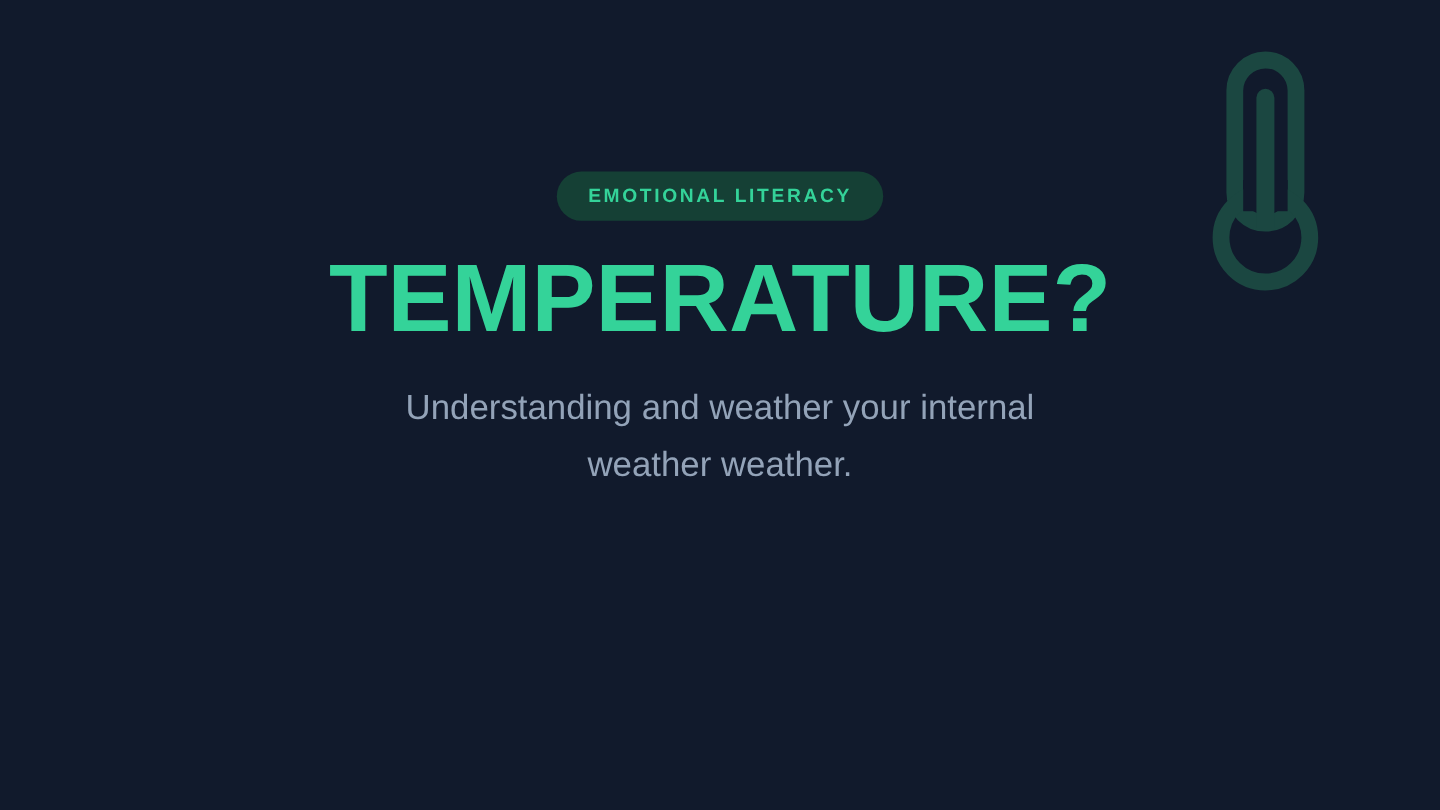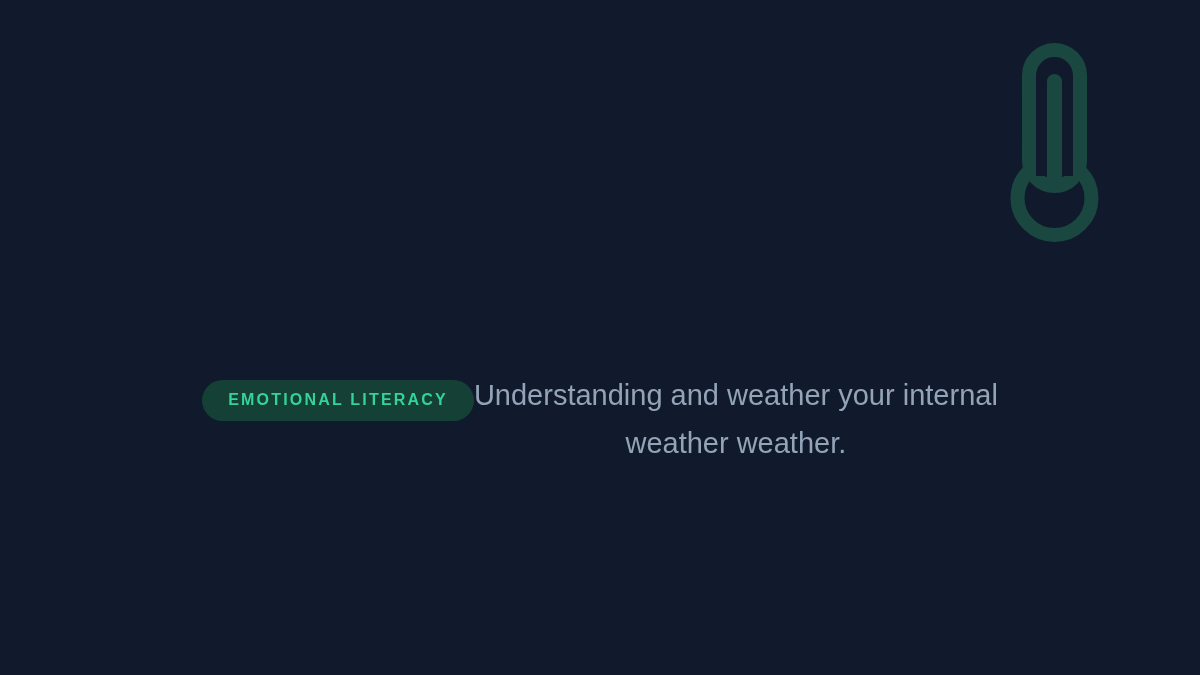--- a/index.html
+++ b/index.html
@@ -26,23 +26,23 @@
     height:225px;
     pointer-events:none;
   }
 
   
   #content {
     position:absolute;
     left:0; top:0;
     width:1200px; height:675px;
     display:flex;
-    flex-direction:row;
+    flex-direction:column;
     align-items:center;
-    justify-content:center;
+    justify-content:flex-start;
     padding-top:143px;
   }
 
   
   #eyebrow-badge {
     display:inline-flex;
     align-items:center;
     justify-content:center;
     height:41px;
     padding:0 26px;
@@ -107,20 +107,21 @@
     <rect x="44" y="120" width="15" height="40" fill="#1b4741"></rect>
   </svg>
 
   <div id="content">
 
     <div id="eyebrow-badge">
       <span class="badge-text">EMOTIONAL LITERACY</span>
     </div>
 
     <h1 id="headline">
+      <span class="line line-accent">TEMPERATURE?</span>
     </h1>
 
     <p id="subtitle">
       <span class="sub-line">Understanding and weather your internal</span>
       <span class="sub-line">weather weather.</span>
     </p>
 
   </div>
 </div>
 

